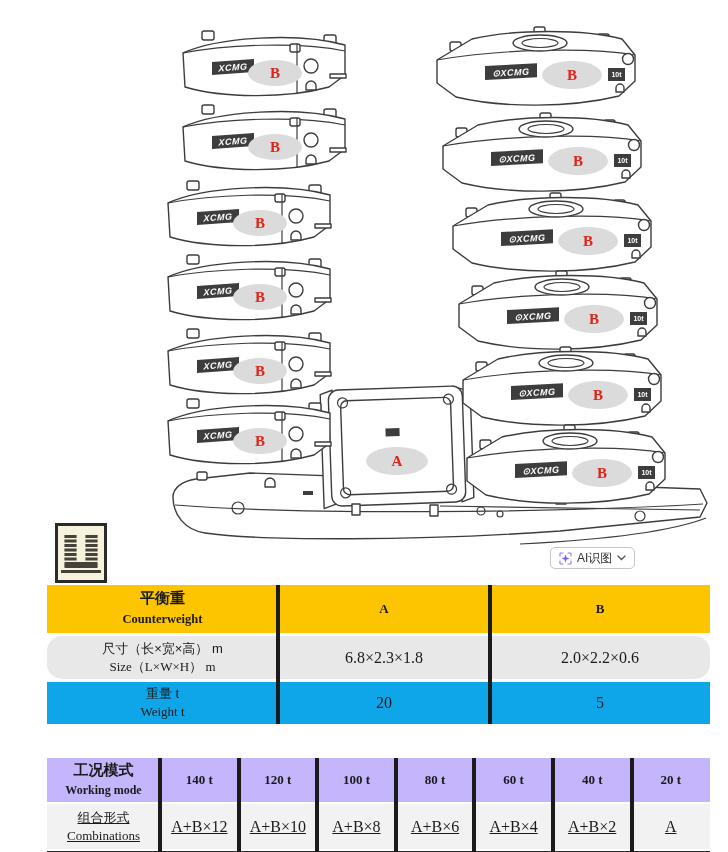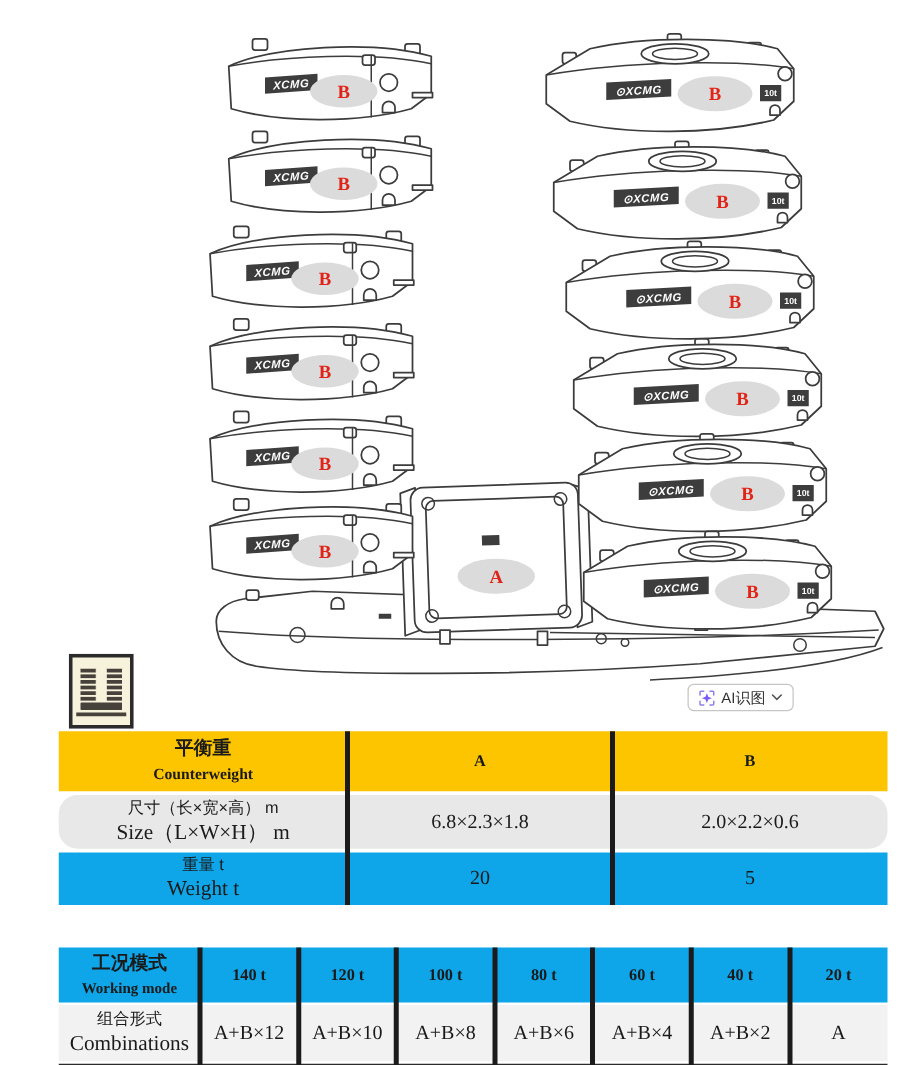--- a/index.html
+++ b/index.html
@@ -29,30 +29,30 @@
   .t1{position:absolute;left:47px;top:585px;width:663px;z-index:2;}
   .t2{position:absolute;left:47px;top:758px;width:663px;z-index:2;}
   .trow{display:flex;width:100%;}
   .cell{display:flex;flex-direction:column;align-items:center;justify-content:center;text-align:center;line-height:1.35;}
   .t1 .c1{width:231px;} .t1 .c2{width:212px;} .t1 .c3{width:220px;}
   .t1 .hdr{height:48px;background:#fdc500;}
   .t1 .r2{height:43px;background:#e8e8e8;margin-top:3px;border-radius:15px;}
   .t1 .r3{height:42px;background:#0ea5e9;margin-top:3px;}
   .vsep{position:absolute;top:0;bottom:0;width:4px;background:#1b1b1b;z-index:4;}
   .t1 .vs1{left:229px;} .t1 .vs2{left:441px;}
-  .t2 .hdr{height:44px;background:#0ea5e9;}
-  .t2 .r2{height:45px;background:#f2f2f2;margin-top:2px;}
+  .t2 .hdr{height:44px;background:#c4b5fd;}
+  .t2 .r2{height:45px;background:#f2f2f2;margin-top:2px;text-decoration:underline;}
   .t2 .bline{height:2px;background:#2b2b2b;margin-top:2px;}
   .t2 .cl{width:113px;} .t2 .cm{width:78.5px;flex:1;}
   .t2 .vsA{left:111px;} .t2 .vsB{left:190px;} .t2 .vsC{left:268px;} .t2 .vsD{left:347px;}
   .t2 .vsE{left:425px;} .t2 .vsF{left:504px;} .t2 .vsG{left:583px;}
   .zh-b{font-weight:700;font-size:15px;font-family:Liberation Mono, monospace;}
   .en-b{font-family:"Liberation Serif",serif;font-weight:700;font-size:12.5px;}
   .zh{font-size:13px;}
-  .en{font-family:"Liberation Serif",serif;font-size:17px;}
+  .en{font-family:"Liberation Serif",serif;font-size:13px;}
   .val{font-family:"Liberation Serif",serif;font-size:16px;}
   .val-b{font-family:"Liberation Serif",serif;font-weight:700;font-size:13px;}
 </style>
 </head>
 <body>
 
 <svg class="diagram" viewBox="0 0 728 552">
   <defs>
 
     <g id="blkL">

